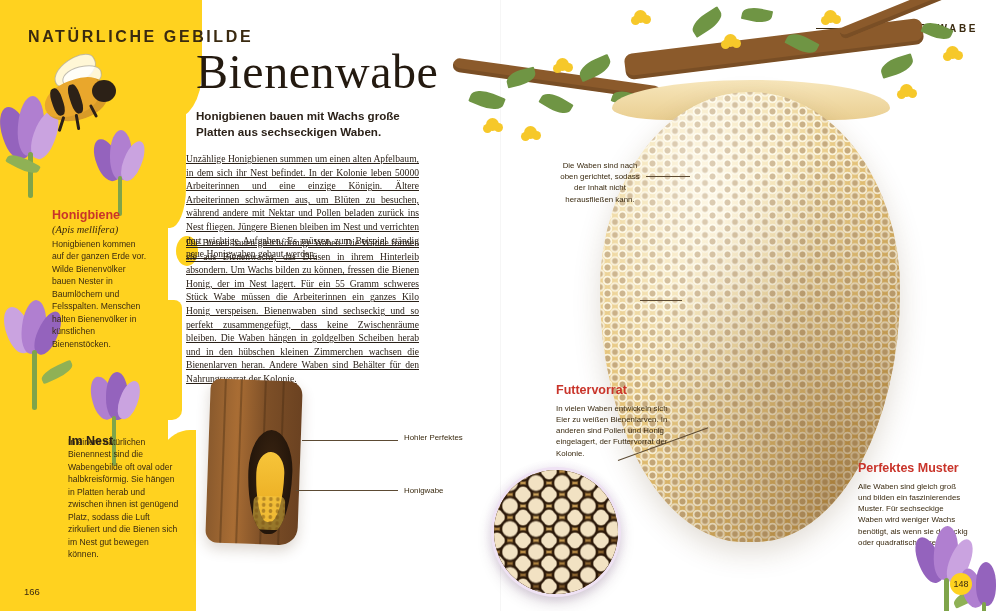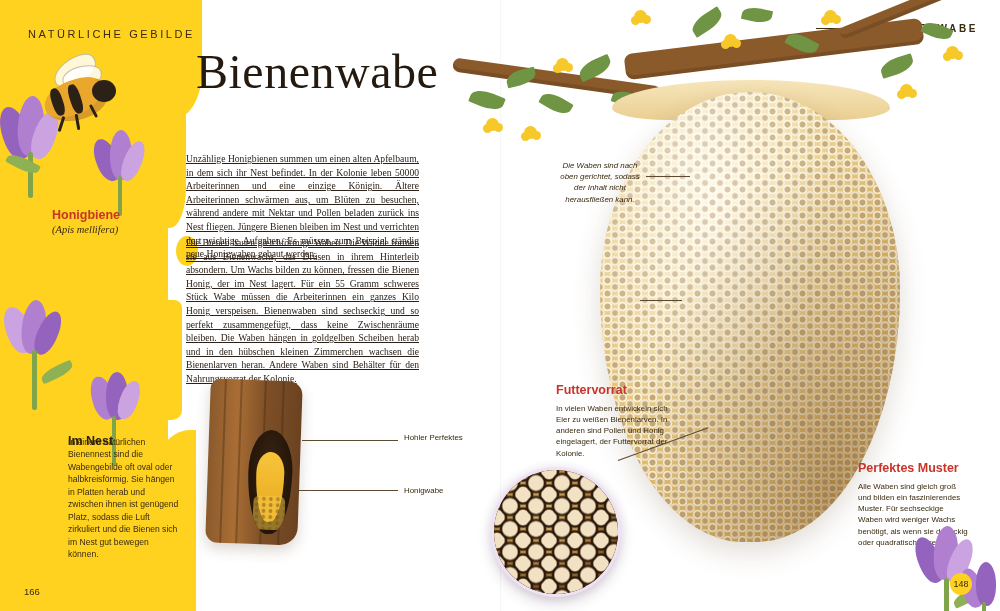--- a/index.html
+++ b/index.html
@@ -44,23 +44,23 @@
     left: 150px; top: 430px;
     width: 46px; height: 181px;
     background: #ffd21f;
     border-top-left-radius: 40px 60px;
   }
 
   .kicker {
     position: absolute;
     left: 28px; top: 28px;
     font-family: "Liberation Sans", sans-serif;
-    font-size: 11px;
+    font-size: 16px;
     letter-spacing: 2.6px;
-    font-weight: 400;
+    font-weight: 700;
     color: #3a2a10;
     text-transform: uppercase;
   }
 
   
   .flower {
     position: absolute;
   }
   .petal {
     position: absolute;
@@ -245,21 +245,21 @@
   }
 
   
   .callout {
     position: absolute;
     font-family: "Liberation Sans", sans-serif;
     font-size: 7.9px;
     line-height: 1.42;
     color: #3a2a10;
   }
-  .callout.center { text-align: center; font-style: italic; }
+  .callout.center { text-align: center; }
   .callout-title {
     font-family: "Liberation Sans", sans-serif;
     font-weight: 700;
     font-size: 12.5px;
     color: #c9342a;
     margin-bottom: 3px;
   }
   .leader {
     position: absolute;
     background: #5c4a33;
@@ -414,27 +414,29 @@
   <div class="bee-body"></div>
   <div class="bee-stripe" style="left:52px; top:88px; width:11px; height:28px;"></div>
   <div class="bee-stripe" style="left:70px; top:84px; width:11px; height:30px;"></div>
   <div class="bee-head"></div>
   <div class="bee-leg" style="left:60px; top:116px; width:3px; height:16px; transform:rotate(18deg);"></div>
   <div class="bee-leg" style="left:76px; top:114px; width:3px; height:16px; transform:rotate(-10deg);"></div>
   <div class="bee-leg" style="left:92px; top:104px; width:3px; height:14px; transform:rotate(-28deg);"></div>
 
   <div class="cap-heading" style="left:52px; top:208px;">Honigbiene</div>
   <div class="cap-sub" style="left:52px; top:224px;">(Apis mellifera)</div>
+  <div class="cap-body" style="left:52px; top:238px; width:96px;">Honigbienen kommen auf der ganzen Erde vor. Wilde Bienenvölker bauen Nester in Baumlöchern und Felsspalten. Menschen halten Bienenvölker in künstlichen Bienenstöcken.</div>
 
   <div class="cap-heading" style="left:68px; top:434px; color:#2b2118;">Im Nest</div>
   <div class="cap-body" style="left:68px; top:436px; width:112px;">In einem natürlichen Bienennest sind die Wabengebilde oft oval oder halbkreisförmig. Sie hängen in Platten herab und zwischen ihnen ist genügend Platz, sodass die Luft zirkuliert und die Bienen sich im Nest gut bewegen können.</div>
 
   <div class="folio folio-left">166</div>
 
   <div class="title">Bienenwabe</div>
+  <div class="standfirst">Honigbienen bauen mit Wachs große Platten aus sechseckigen Waben.</div>
   <div class="bodycol p1">Unzählige Honigbienen summen um einen alten Apfelbaum, in dem sich ihr Nest befindet. In der Kolonie leben 50000 Arbeiterinnen und eine einzige Königin. Ältere Arbeiterinnen schwärmen aus, um Blüten zu besuchen, während andere mit Nektar und Pollen beladen zurück ins Nest fliegen. Jüngere Bienen bleiben im Nest und verrichten dort wichtige Aufgaben. Es müssen zum Beispiel ständig neue Honigwaben gebaut werden.</div>
   <div class="bodycol p2">Die Bienen bauen gleichförmige Waben. Die Wände formen sie aus Bienenwachs, das Drüsen in ihrem Hinterleib absondern. Um Wachs bilden zu können, fressen die Bienen Honig, der im Nest lagert. Für ein 55 Gramm schweres Stück Wabe müssen die Arbeiterinnen ein ganzes Kilo Honig verspeisen. Bienenwaben sind sechseckig und so perfekt zusammengefügt, dass keine Zwischenräume bleiben. Die Waben hängen in goldgelben Scheiben herab und in den hübschen kleinen Zimmerchen wachsen die Bienenlarven heran. Andere Waben sind Behälter für den Nahrungsvorrat der Kolonie.</div>
 
   <div class="run-head-rule"></div>
   <div class="run-head">BIENENWABE</div>
 
   <div class="branch" style="left:624px; top:36px; width:300px; height:26px; transform:rotate(-7deg);"></div>
   <div class="branch" style="left:452px; top:72px; width:210px; height:14px; transform:rotate(8deg);"></div>
   <div class="branch" style="left:836px; top:6px; width:120px; height:12px; transform:rotate(-22deg);"></div>
 

